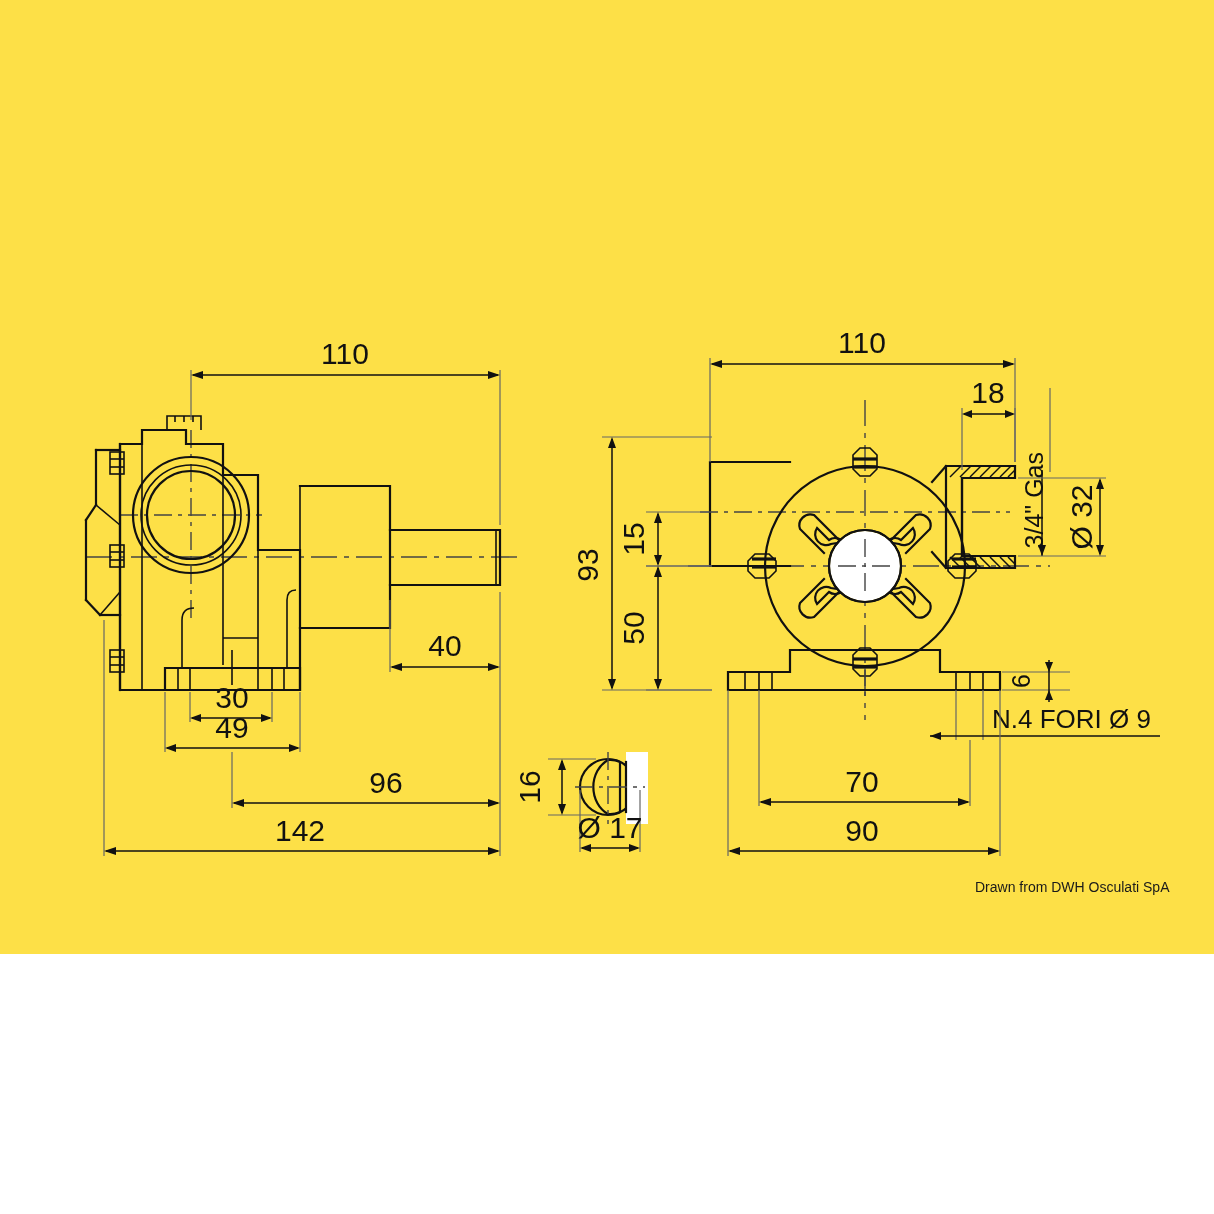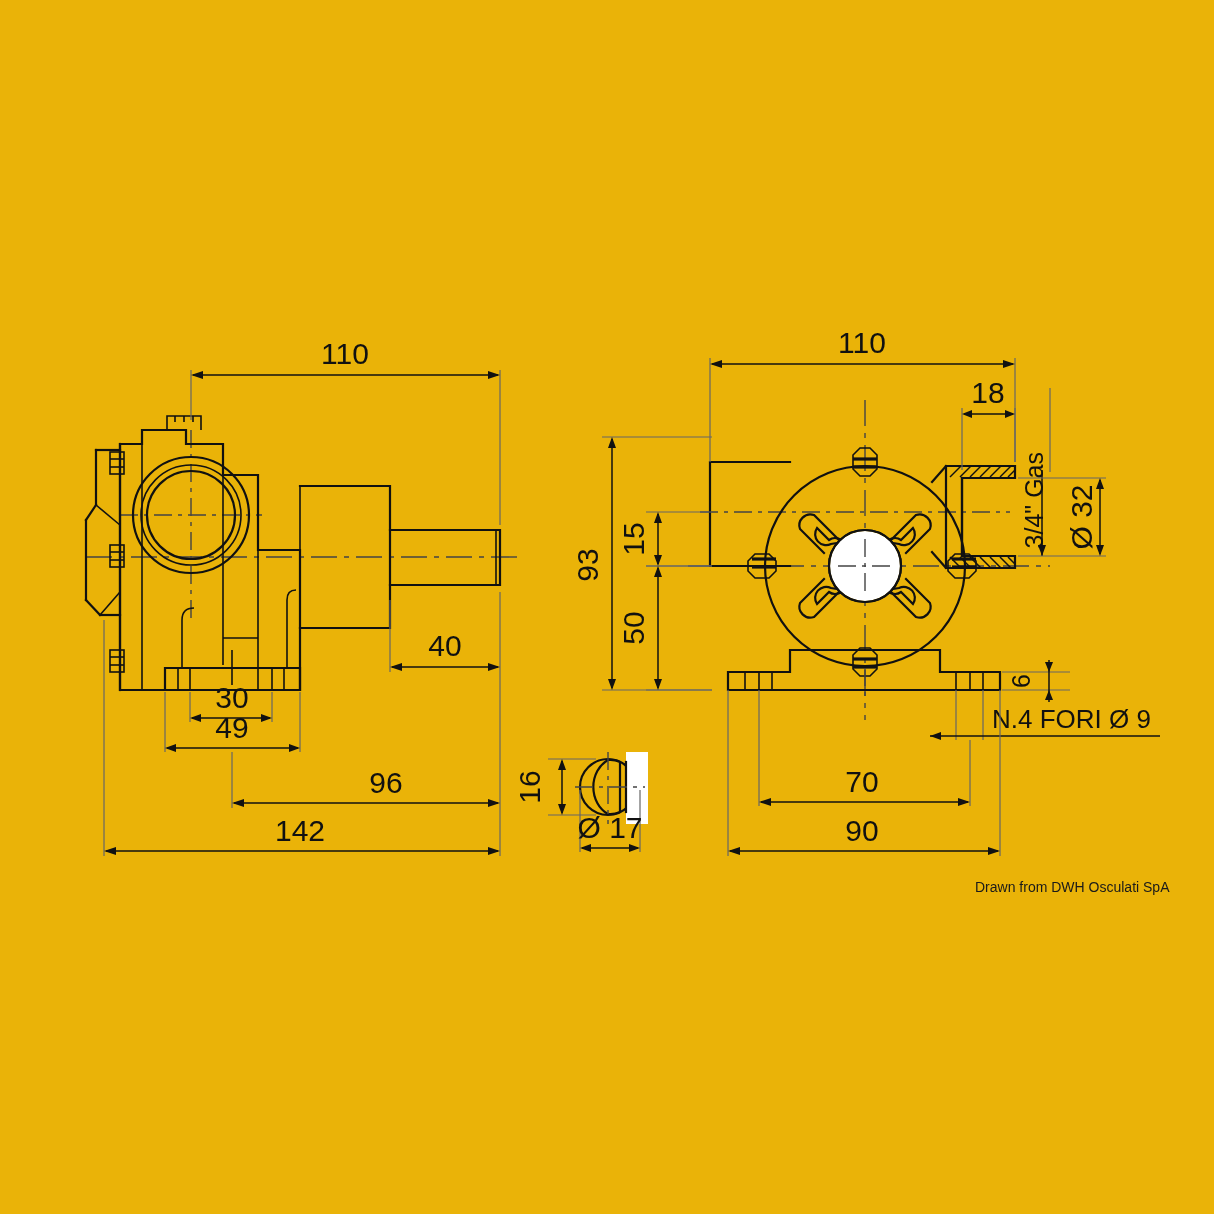--- a/index.html
+++ b/index.html
@@ -1,17 +1,17 @@
 <!DOCTYPE html>
 <html><head>
 <meta charset="utf-8">
 <style>
   html,body{margin:0;padding:0;background:#ffffff;}
   body{width:1214px;height:1214px;font-family:"Liberation Sans",sans-serif;color:#0d0d0d;overflow:hidden;}
-  #stage{position:relative;width:1214px;height:1214px;background:#eab308;}
+  #stage{position:relative;width:1214px;height:954px;background:#fde047;}
   svg#drawing{position:absolute;left:0;top:0;width:1214px;height:1214px;display:block;}
   .dimtext{font-family:"Liberation Sans",sans-serif;font-size:30px;font-weight:500;fill:#111111;}
   .dimtext-sm{font-family:"Liberation Sans",sans-serif;font-size:25px;font-weight:500;fill:#111111;}
   .notetext{font-family:"Liberation Sans",sans-serif;font-size:26px;font-weight:500;fill:#111111;}
   .credittext{font-family:"Liberation Sans",sans-serif;font-size:14px;font-weight:400;fill:#1a1a1a;}
   .ol{fill:none;stroke:#111111;stroke-width:2.2;stroke-linejoin:miter;stroke-linecap:square;}
   .ol-thin{fill:none;stroke:#111111;stroke-width:1.6;}
   .ol-thick{fill:none;stroke:#111111;stroke-width:3.2;}
   .dimline{fill:none;stroke:#111111;stroke-width:1.5;}
   .extline{fill:none;stroke:#666666;stroke-width:1.2;}

